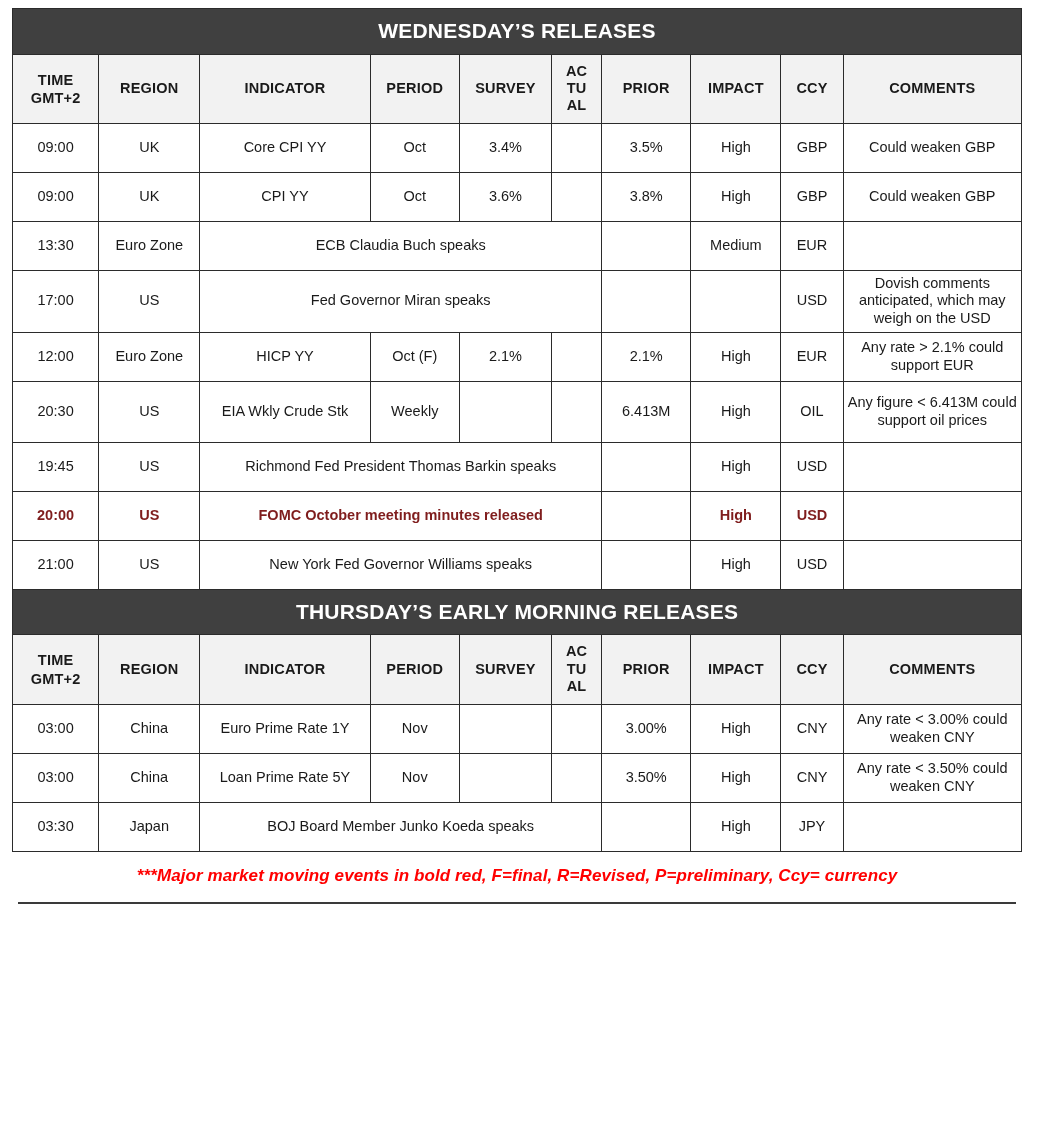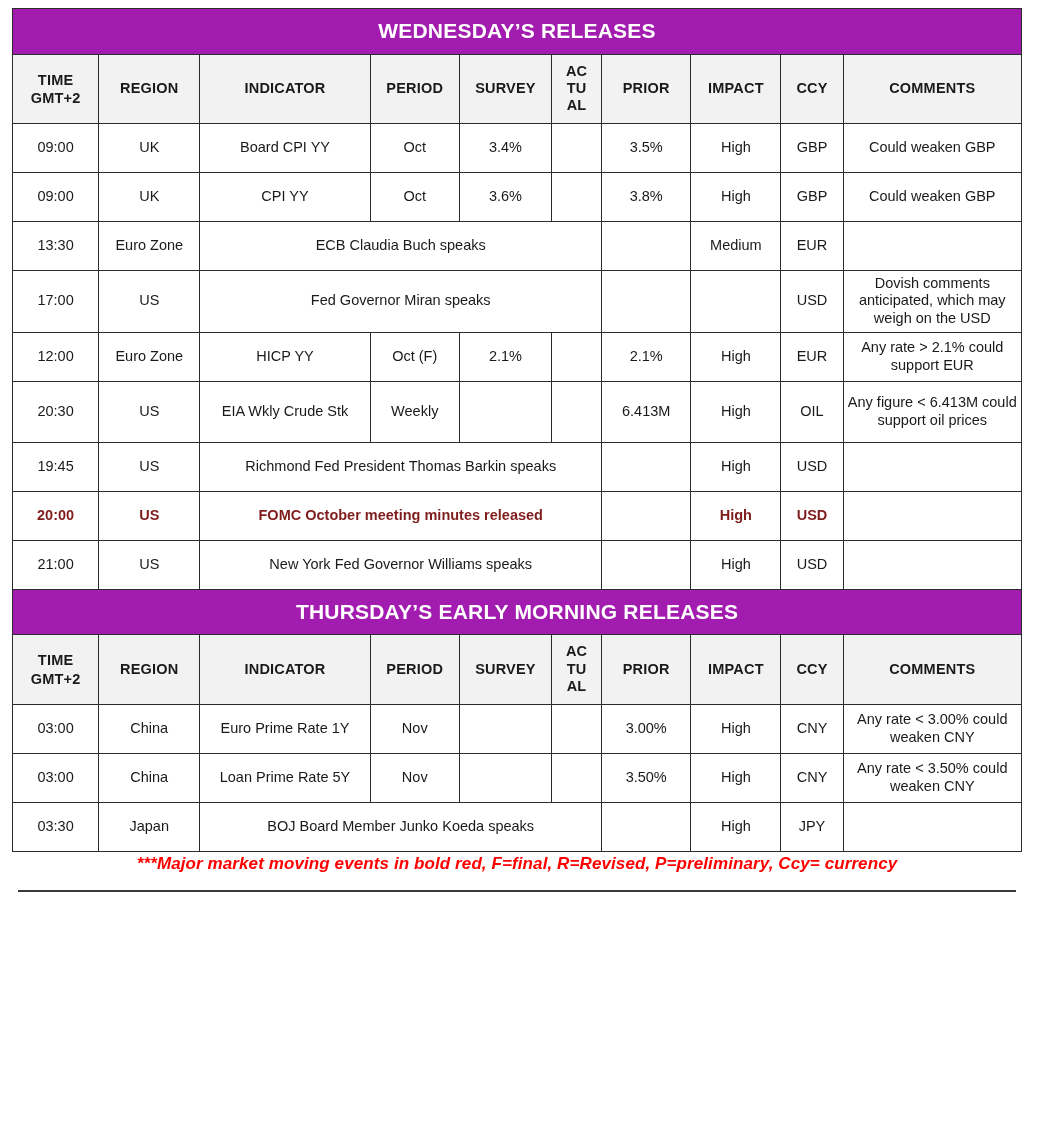--- a/index.html
+++ b/index.html
@@ -51,21 +51,21 @@
   col.c-period  { width: 89px; }
   col.c-survey  { width: 92px; }
   col.c-actual  { width: 50px; }
   col.c-prior   { width: 89px; }
   col.c-impact  { width: 90px; }
   col.c-ccy     { width: 62px; }
   col.c-comm    { width: 178px; }
 
   
   tr.banner td {
-    background: #a21caf;
+    background: #404040;
     color: #ffffff;
     font-weight: bold;
     font-size: 21px;
     letter-spacing: 0.2px;
     padding: 9px 4px 10px 4px;
     border: 1.5px solid #2b2b2b;
     text-align: center;
   }
 
   
@@ -84,21 +84,21 @@
   tr.tall td { height: 52px; }
 
   
   tr.major td {
     color: #7f1d1d;
     font-weight: bold;
   }
 
   
   .footnote {
-    margin-top: 2px;
+    margin-top: 14px;
     text-align: center;
     color: #FF0000;
     font-weight: bold;
     font-style: italic;
     font-size: 17px;
     letter-spacing: 0.1px;
   }
 
   .bottom-rule {
     margin: 16px 6px 0 6px;
@@ -137,21 +137,21 @@
           <td>SURVEY</td>
           <td class="stack">AC<br>TU<br>AL</td>
           <td>PRIOR</td>
           <td>IMPACT</td>
           <td>CCY</td>
           <td>COMMENTS</td>
         </tr>
         <tr class="datarow">
           <td>09:00</td>
           <td>UK</td>
-          <td>Board CPI YY</td>
+          <td>Core CPI YY</td>
           <td>Oct</td>
           <td>3.4%</td>
           <td></td>
           <td>3.5%</td>
           <td>High</td>
           <td>GBP</td>
           <td class="cell-small">Could weaken GBP</td>
         </tr>
         <tr class="datarow">
           <td>09:00</td>

